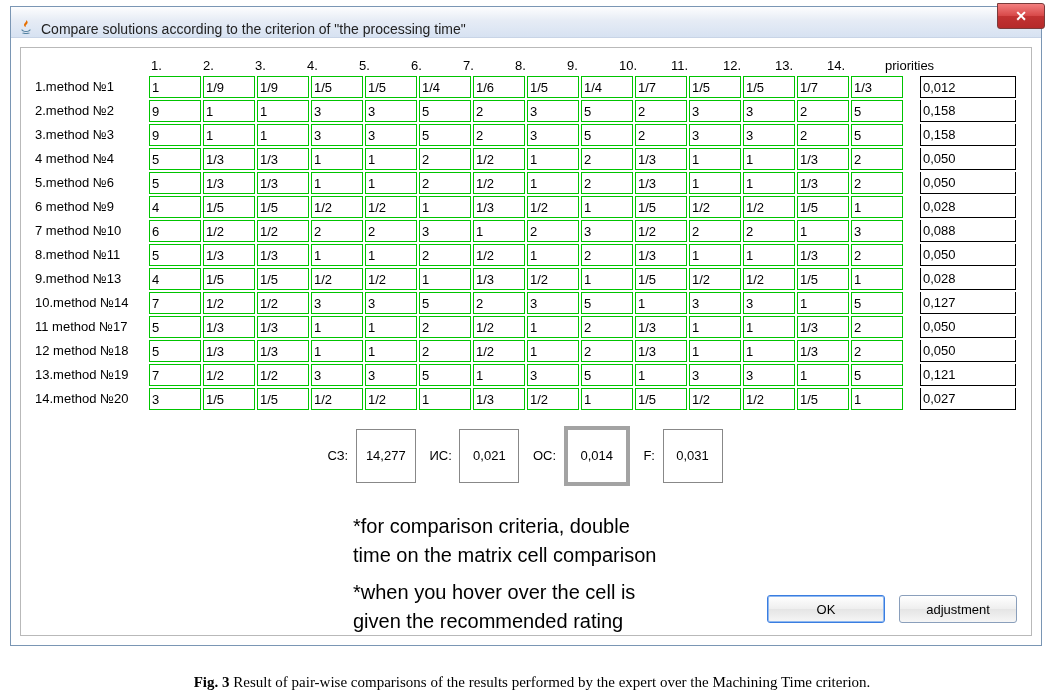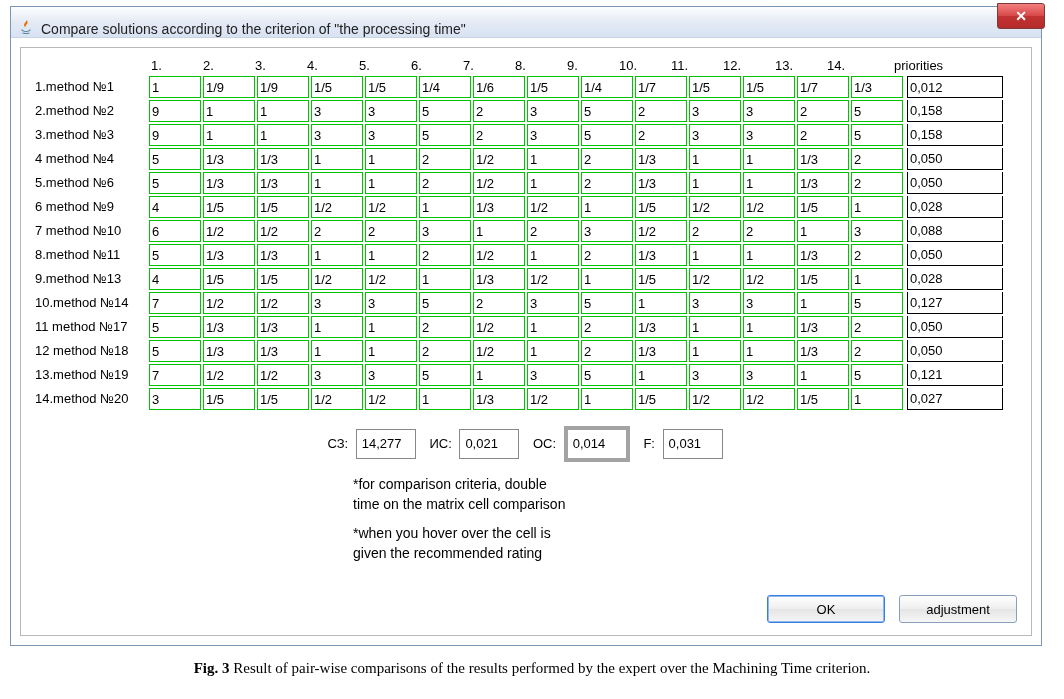--- a/index.html
+++ b/index.html
@@ -12,37 +12,37 @@
   .x{color:#fff;font-weight:bold;font-size:14px}
   .inner{position:absolute;left:9px;top:40px;right:9px;bottom:9px;border:1px solid #b9b9b9;background:#fff;padding:8px 10px 10px}
 
   .grid{white-space:nowrap}
   .hdr{height:20px}
   .th,.lab,.cell,.pcell{display:inline-block;vertical-align:top;height:22px;line-height:22px;box-sizing:border-box;font-size:13px}
   .th{width:52px;text-align:left;padding-left:2px}
   .lab{width:118px;text-align:left;padding-left:4px}
   .lab span{white-space:nowrap}
   .cell{width:52px;border:1px solid #00c400;background:#fff;padding-left:2px;margin-right:2px;margin-bottom:2px;cursor:pointer}
-  .pcell{width:96px;border:1px solid #000;border-top:none;background:#fff;padding-left:2px;margin-left:2px}
+  .pcell{width:96px;border:1px solid #000;border-top:none;background:#fff;padding-left:2px;margin-left:15px}
   .pcell.first{border-top:1px solid #000}
   .hdr .lab{height:20px;line-height:20px}
   .hdr .th{height:20px;line-height:20px}
-  .hdr .prh{display:inline-block;width:96px;height:20px;line-height:20px;margin-left:17px}
+  .hdr .prh{display:inline-block;width:96px;height:20px;line-height:20px;margin-left:8px}
 
   .stats{margin-top:14px;text-align:center;white-space:nowrap}
   .stats .slab{margin:0 4px}
-  .sfield{display:inline-block;min-width:48px;height:20px;line-height:20px;border:1px solid #888;background:#fff;padding:4px 5px;margin-right:6px;text-align:left}
+  .sfield{display:inline-block;min-width:48px;height:20px;line-height:20px;border:1px solid #888;background:#fff;padding:16px 5px;margin-right:6px;text-align:center}
   .sfield.green{border:4px solid #a3a3a3}
 
-  .hints{margin-top:12px;padding-left:322px;font-size:14px;line-height:1.45}
+  .hints{margin-top:26px;padding-left:322px;font-size:20px;line-height:1.45}
   .btnrow{position:absolute;right:14px;bottom:12px;display:flex;gap:14px}
   .btn{min-width:84px;height:26px;padding:0 16px;border:1px solid #8a9fbb;border-radius:3px;background:linear-gradient(#ffffff,#efefef 48%,#e5e5e5 52%,#f6f6f6);cursor:pointer;display:flex;align-items:center;justify-content:center}
   .btn.focus{border:1px solid #3a7de0;box-shadow:inset 0 0 0 1px #8fb8f0}
 
-  .caption{position:absolute;left:0;right:0;bottom:22px;text-align:center;font-family:"Book Antiqua","Palatino Linotype",serif;font-size:15px}
+  .caption{position:absolute;left:0;right:0;bottom:8px;text-align:center;font-family:"Book Antiqua","Palatino Linotype",serif;font-size:15px}
   .caption b{font-weight:bold}
 </style>
 </head>
 <body>
 <div class="stage">
 
   <div class="win">
     <div class="titlebar">
       <span class="java-icon">
         <svg viewBox="0 0 18 18" width="18" height="18">

